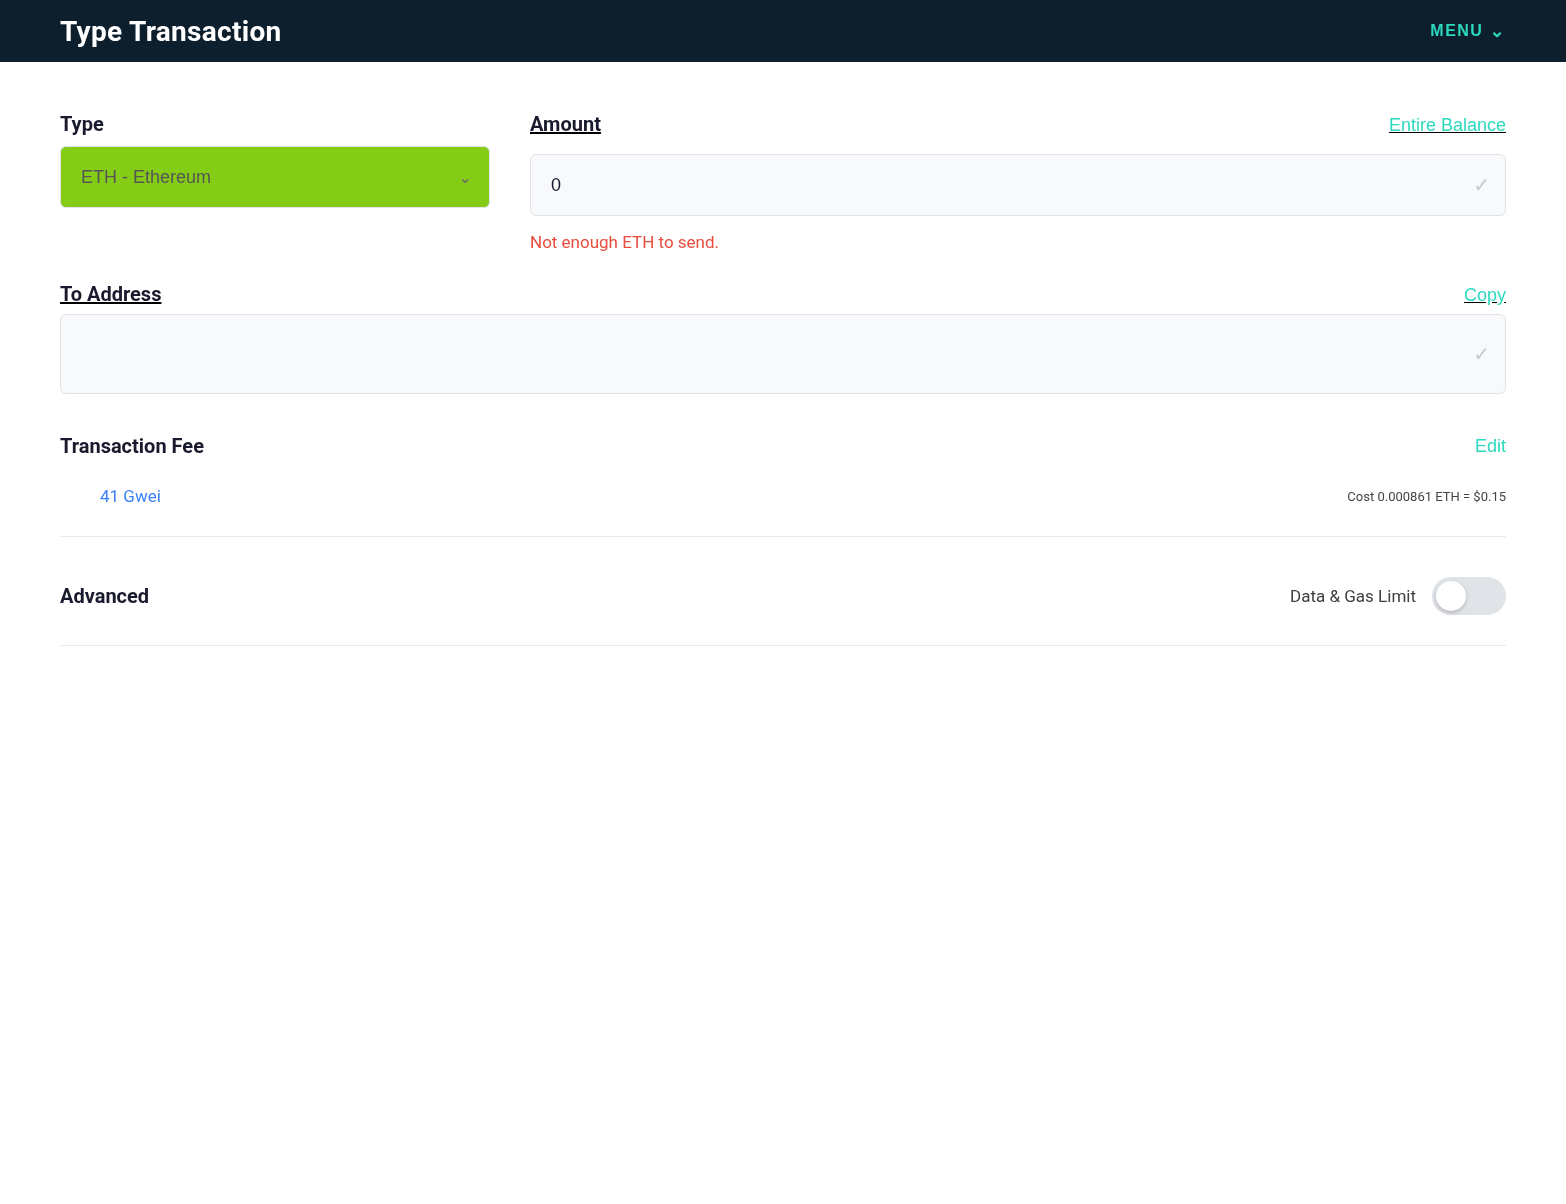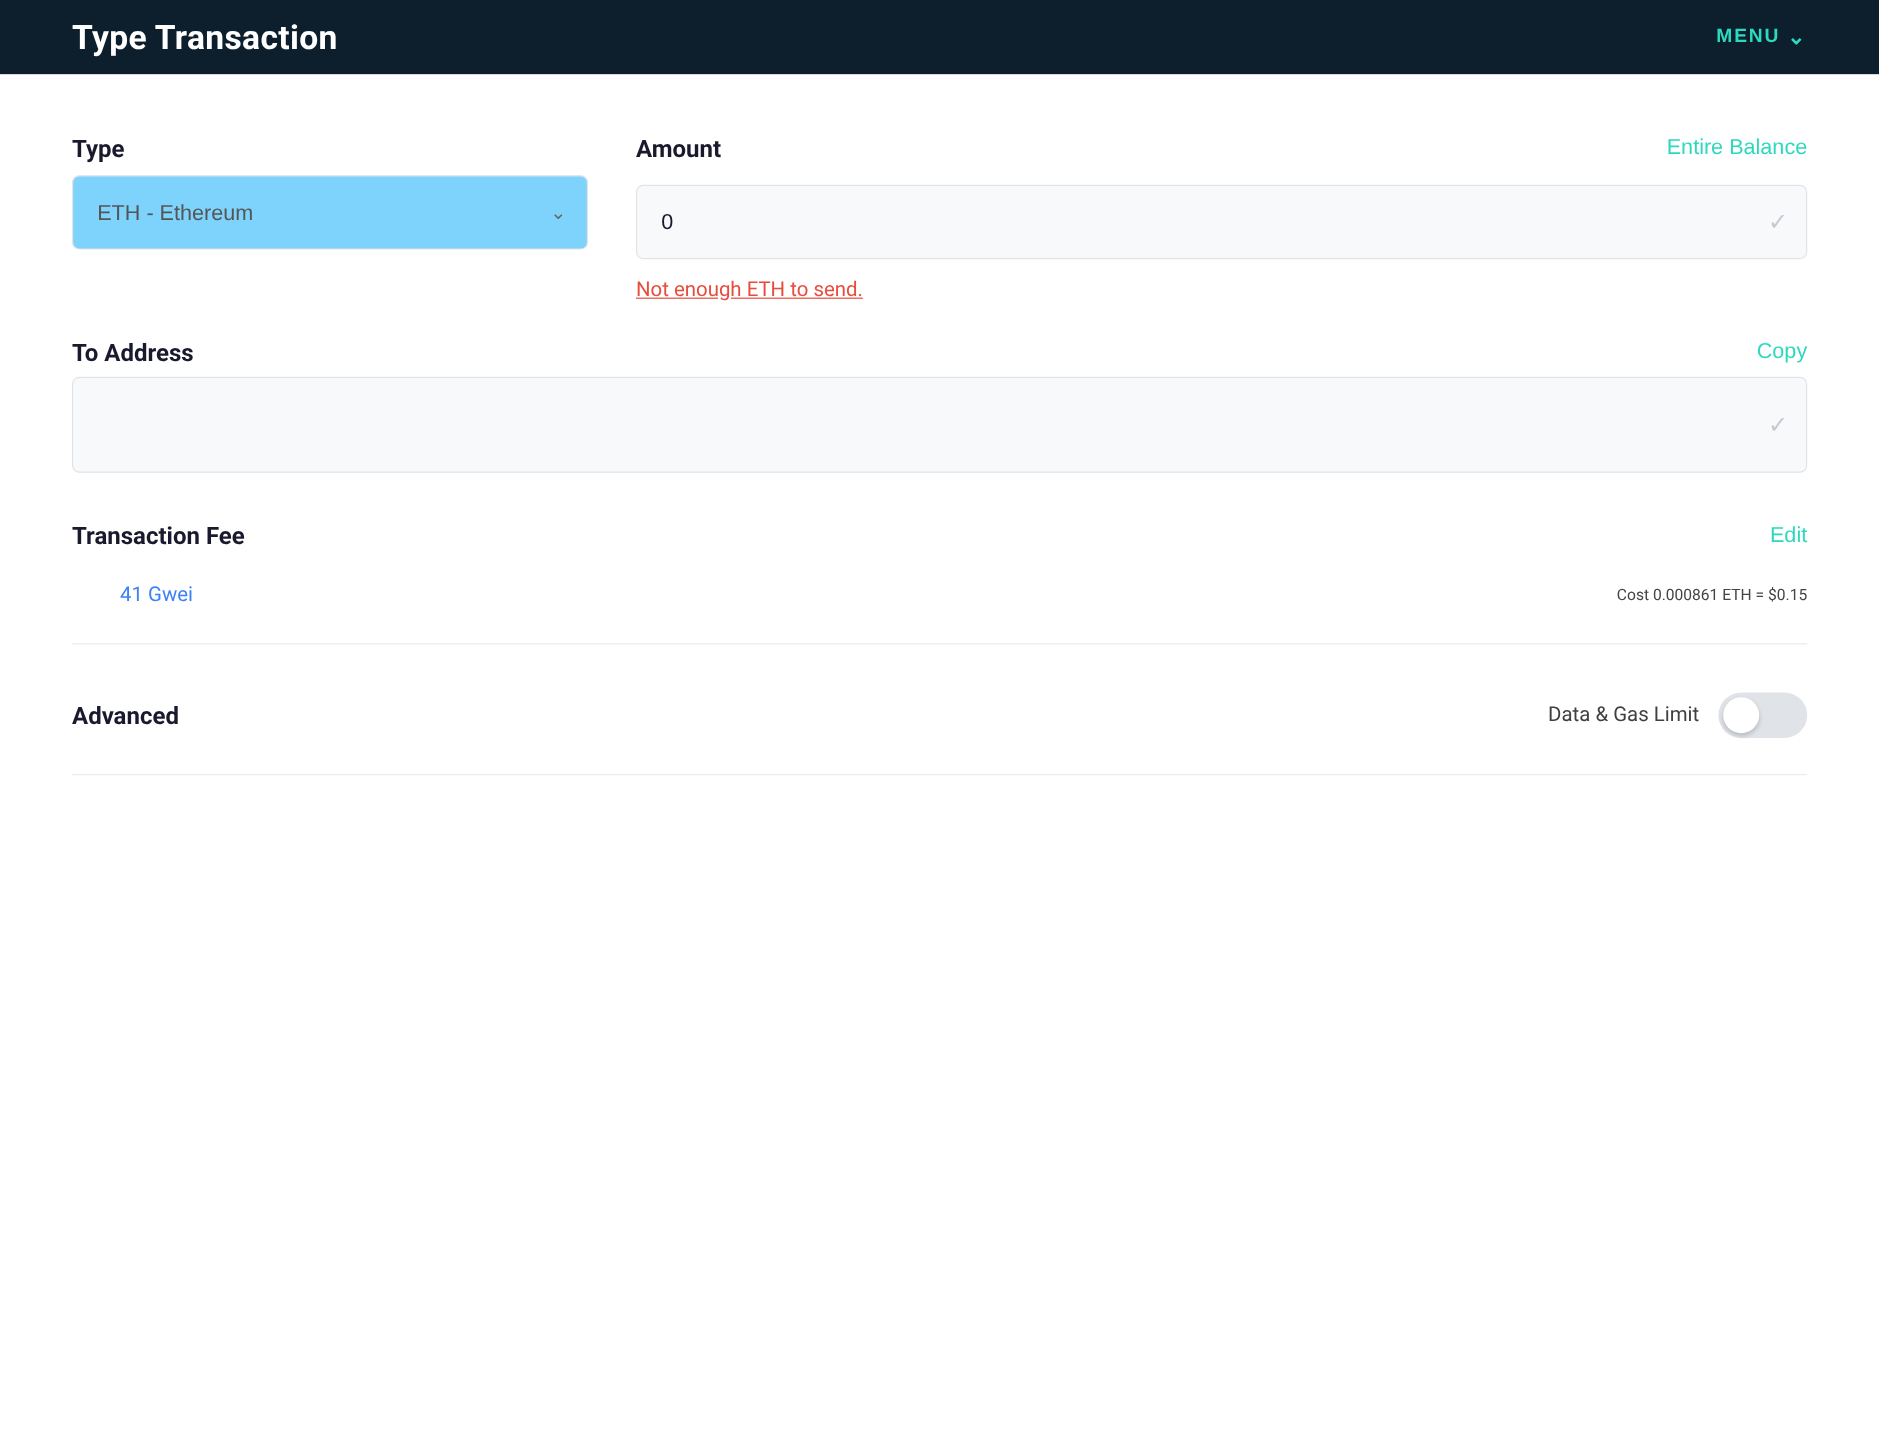--- a/index.html
+++ b/index.html
@@ -69,23 +69,24 @@
     .form-group-type {
       flex: 0 0 430px;
     }
 
     .form-group-amount {
       flex: 1;
     }
 
     .field-header {
       display: flex;
-      align-items: flex-start;
+      align-items: flex-end;
       justify-content: space-between;
       margin-bottom: 8px;
+      text-decoration: underline;
     }
 
     .field-label {
       font-size: 20px;
       font-weight: 700;
       color: #1a1a2e;
     }
 
     .field-action-link {
       color: #2dd9be;
@@ -101,21 +102,21 @@
     .select-wrapper {
       position: relative;
     }
 
     .form-select {
       width: 100%;
       height: 62px;
       padding: 0 20px;
       border: 1.5px solid #e0e3e8;
       border-radius: 6px;
-      background: #7dd3fc;
+      background: #84cc16;
       font-size: 18px;
       color: #555;
       appearance: none;
       -webkit-appearance: none;
       cursor: pointer;
     }
 
     .select-chevron {
       position: absolute;
       right: 18px;
@@ -148,21 +149,20 @@
       transform: translateY(-50%);
       color: #c5cad3;
       font-size: 20px;
     }
 
     
     .error-message {
       color: #e74c3c;
       font-size: 17px;
       margin-top: 6px;
-      text-decoration: underline;
     }
 
     
     .section-block {
       margin-bottom: 40px;
     }
 
     
     .fee-section {
       padding: 40px 0 30px;

